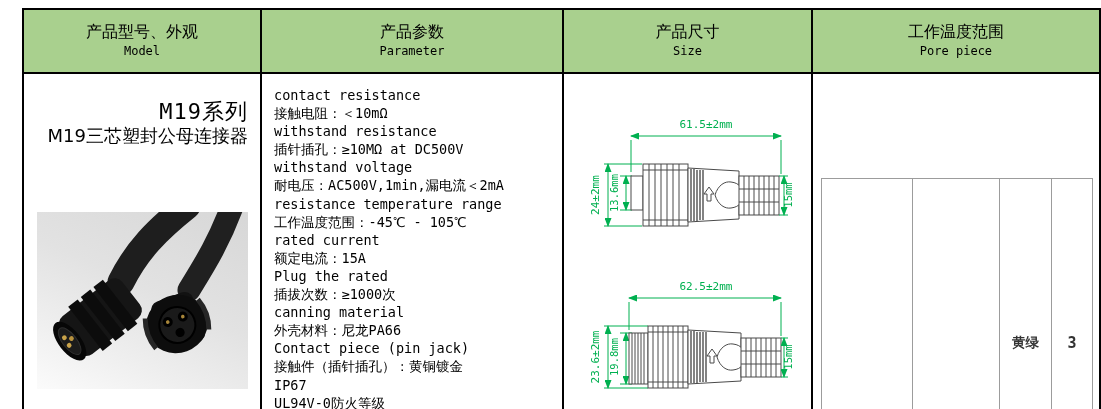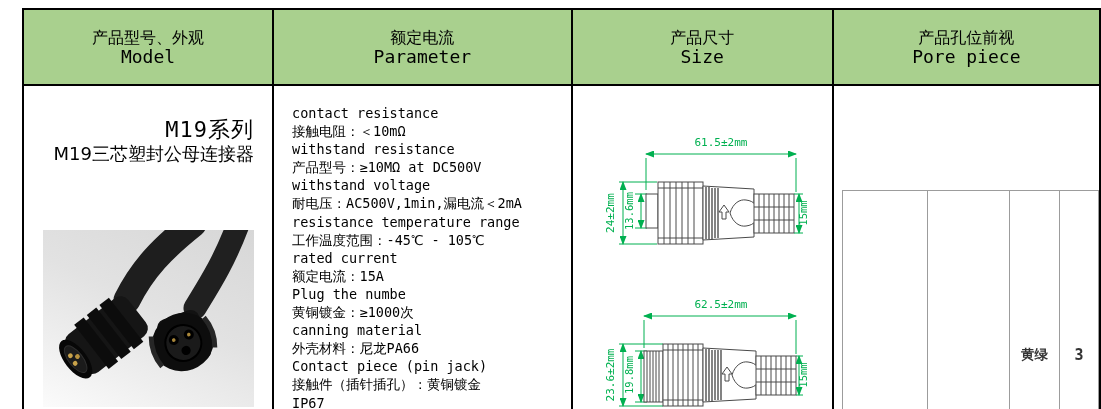--- a/index.html
+++ b/index.html
@@ -5,24 +5,24 @@
   :root{
     --header-bg:#a9d08e;
     --dim-green:#00b050;
     --table-border:#000000;
     --inner-border:#9c9c9c;
   }
   *{box-sizing:border-box;margin:0;padding:0;}
   html,body{width:1101px;height:409px;background:#ffffff;overflow:hidden;
     font-family:"DejaVu Sans Mono","Liberation Mono",monospace;color:#000;}
   .main-table{position:absolute;left:22px;top:8px;border-collapse:collapse;table-layout:fixed;}
-  .main-table th,.main-table td{border:2px solid var(--table-border);padding:18px;vertical-align:top;}
+  .main-table th,.main-table td{border:2px solid var(--table-border);padding:12px;vertical-align:top;}
   .main-table th{background:var(--header-bg);height:42px;font-weight:normal;vertical-align:middle;}
   .hzh{font-size:16px;line-height:20px;font-family:"DejaVu Sans","Liberation Sans",sans-serif;}
-  .hen{font-size:18px;line-height:18px;}
+  .hen{font-size:12px;line-height:18px;}
   .c1{width:221px;} .c2{width:305px;} .c3{width:227px;} .c4{width:303px;}
   .body-row td{height:328px;}
 
   
   .model-cell{text-align:right;}
   .series-title{margin-top:12px;font-size:22px;line-height:28px;letter-spacing:1px;}
   .series-subtitle{font-size:18px;line-height:20px;font-family:"DejaVu Sans","Liberation Sans",sans-serif;}
   .photo{width:211px;height:177px;margin:66px 0 0 1px;
     background:linear-gradient(205deg,#d7d7d7 0%,#e2e2e2 45%,#efefef 75%,#fbfbfb 100%);}
 
@@ -61,29 +61,29 @@
       <col class="c3">
       <col class="c4">
     </colgroup>
   <tbody>
       <tr>
     <th>
       <div class="hzh">产品型号、外观</div>
       <div class="hen">Model</div>
     </th>
     <th>
-      <div class="hzh">额定电流</div>
+      <div class="hzh">产品参数</div>
       <div class="hen">Parameter</div>
     </th>
     <th>
       <div class="hzh">产品尺寸</div>
       <div class="hen">Size</div>
     </th>
     <th>
-      <div class="hzh">产品孔位前视</div>
+      <div class="hzh">工作温度范围</div>
       <div class="hen">Pore piece</div>
     </th>
   </tr>
   <tr class="body-row">
 
     <td class="model-cell">
       <div class="series-title">M19系列</div>
       <div class="series-subtitle">M19三芯塑封公母连接器</div>
       <div class="photo">
         <svg width="211" height="177" viewBox="0 0 211 177">
@@ -115,29 +115,29 @@
             <circle cx="148" cy="107" r="1.8" fill="#a8863a"></circle>
           </g>
         </svg>
       </div>
     </td>
 
     <td class="param-cell">
       <div class="param-line">contact resistance</div>
       <div class="param-line">接触电阻：＜10mΩ</div>
       <div class="param-line">withstand resistance</div>
-      <div class="param-line">产品型号：≥10MΩ at DC500V</div>
+      <div class="param-line">插针插孔：≥10MΩ at DC500V</div>
       <div class="param-line">withstand voltage</div>
       <div class="param-line">耐电压：AC500V,1min,漏电流＜2mA</div>
       <div class="param-line">resistance temperature range</div>
       <div class="param-line">工作温度范围：-45℃ - 105℃</div>
       <div class="param-line">rated current</div>
       <div class="param-line">额定电流：15A</div>
-      <div class="param-line">Plug the numbe</div>
-      <div class="param-line">黄铜镀金：≥1000次</div>
+      <div class="param-line">Plug the rated</div>
+      <div class="param-line">插拔次数：≥1000次</div>
       <div class="param-line">canning material</div>
       <div class="param-line">外壳材料：尼龙PA66</div>
       <div class="param-line">Contact piece (pin jack)</div>
       <div class="param-line">接触件（插针插孔）：黄铜镀金</div>
       <div class="param-line">IP67</div>
       <div class="param-line">UL94V-0防火等级</div>
     </td>
 
     <td class="size-cell">
 

